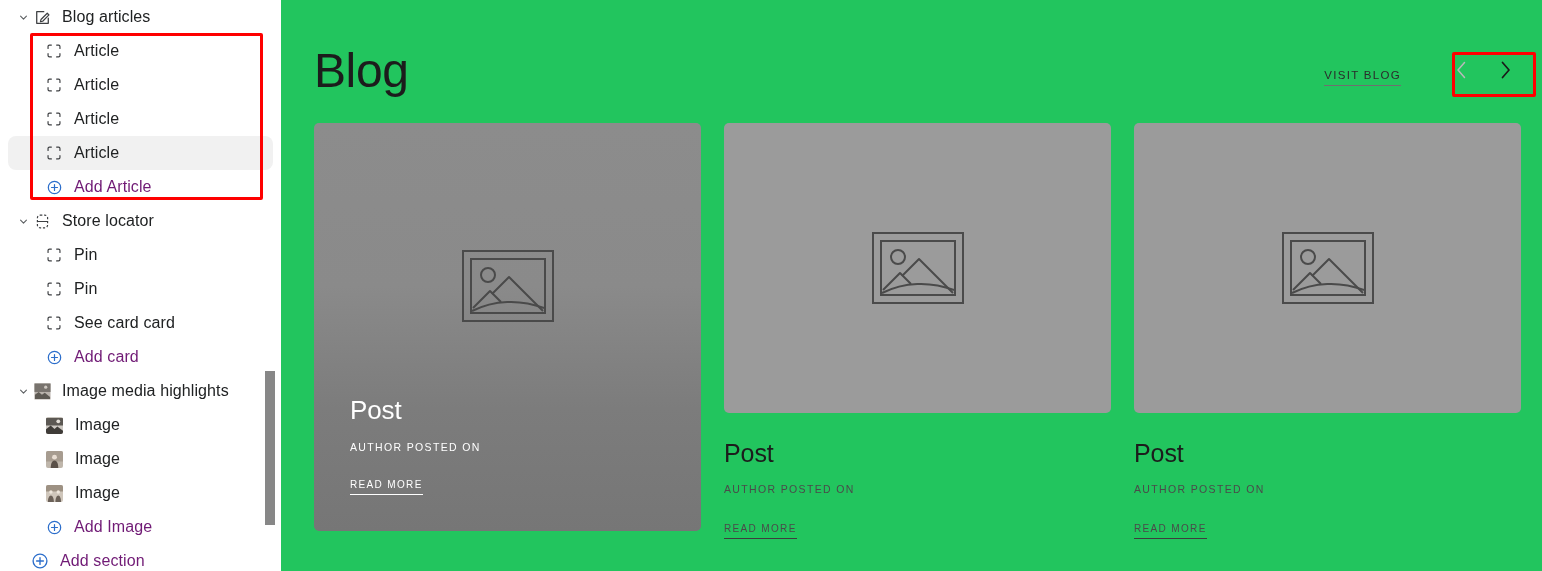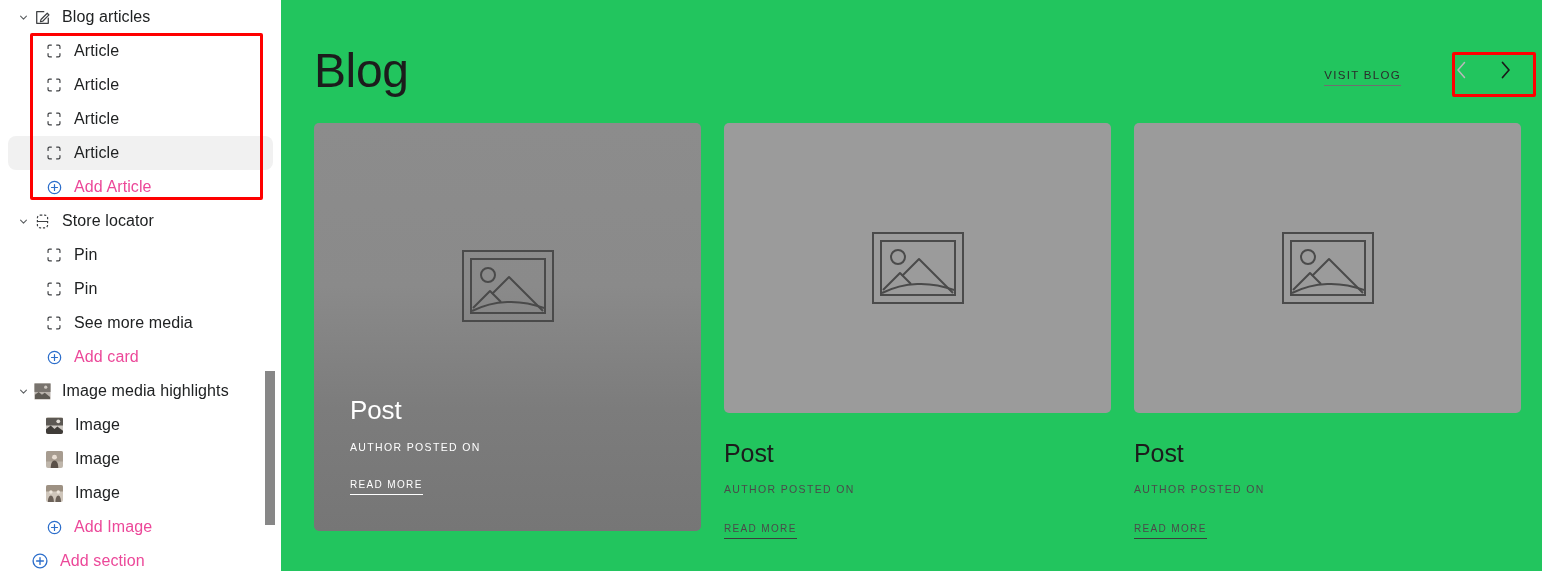--- a/index.html
+++ b/index.html
@@ -86,21 +86,21 @@
     flex: 0 0 16px;
     margin-right: 12px;
   }
   .label {
     font-size: 16px;
     color: #202223;
     letter-spacing: 0.1px;
     white-space: nowrap;
   }
   .label.blue {
-    color: #ec4899;
+    color: #701a75;
   }
   .thumb {
     width: 17px;
     height: 17px;
     border-radius: 2px;
     flex: 0 0 17px;
     margin-right: 12px;
     background-size: cover;
     background-position: center;
     overflow: hidden;
@@ -399,21 +399,21 @@
         </span>
         <span class="label">Pin</span>
       </li>
 
       <li class="row row-child">
         <span class="icon-box small">
           <svg width="14" height="14" viewBox="0 0 16 16">
             <path d="M1.2 5V2.8A1.6 1.6 0 0 1 2.8 1.2H5M11 1.2h2.2A1.6 1.6 0 0 1 14.8 2.8V5M14.8 11v2.2a1.6 1.6 0 0 1-1.6 1.6H11M5 14.8H2.8a1.6 1.6 0 0 1-1.6-1.6V11" fill="none" stroke="#3d3f42" stroke-width="1.35" stroke-linecap="round"></path>
           </svg>
         </span>
-        <span class="label">See more media</span>
+        <span class="label">See card card</span>
       </li>
 
       <li class="row row-add">
         <span class="icon-box small">
           <svg width="15" height="15" viewBox="0 0 16 16">
             <circle cx="8" cy="8" r="6.6" fill="none" stroke="#2c6ecb" stroke-width="1.3"></circle>
             <path d="M8 4.8v6.4M4.8 8h6.4" stroke="#2c6ecb" stroke-width="1.3" stroke-linecap="round"></path>
           </svg>
         </span>
         <span class="label blue">Add card</span>

